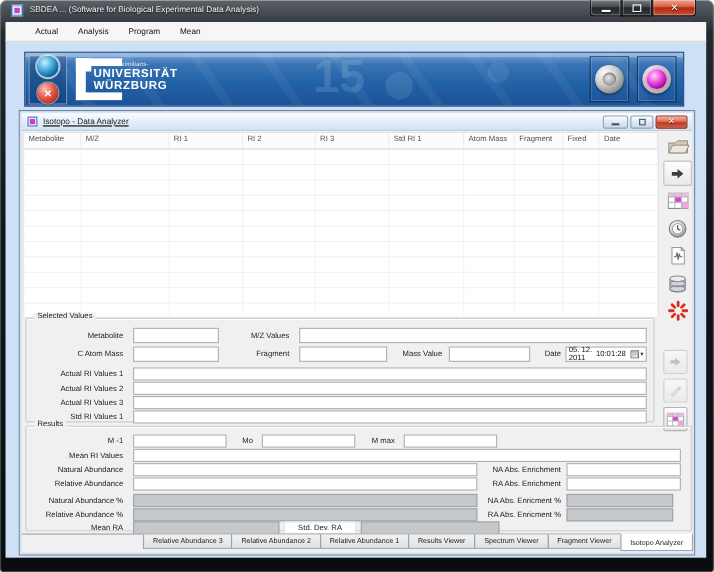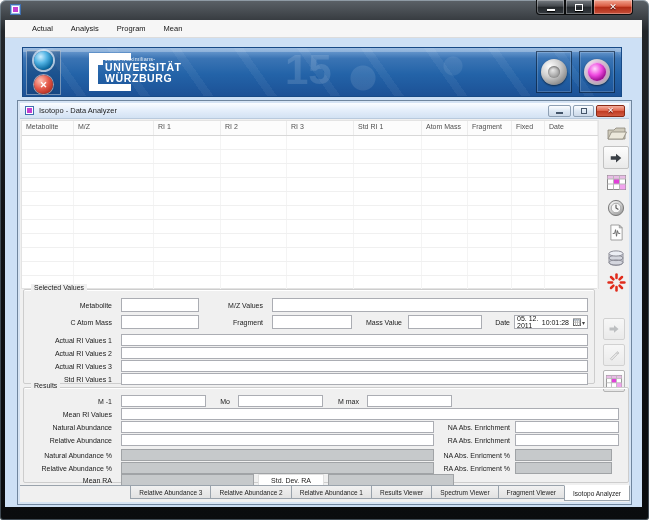--- a/index.html
+++ b/index.html
@@ -49,21 +49,21 @@
       repeating-linear-gradient(55deg, transparent 0 44px, rgba(255,255,255,.05) 44px 52px); }
   .banner-left-panel { position:absolute; left:3px; top:2px; width:35px; height:45px; z-index:2;
     border:1px solid rgba(255,255,255,.40); background:rgba(8,40,80,.28);
     display:flex; flex-direction:column; align-items:center; justify-content:center; gap:5px; }
   .orb { width:19px; height:19px; border-radius:50%; position:relative; }
   .orb.blue { background:radial-gradient(circle at 35% 30%, #cdeeff 0%, #53b4e4 35%, #0d6ba2 70%, #074366 100%);
     box-shadow:0 0 0 2px rgba(220,235,250,.75), 0 1px 2px rgba(0,0,0,.5); }
   .orb.red { background:radial-gradient(circle at 35% 30%, #ffc0b2 0%, #e4594a 45%, #961608 100%);
     box-shadow:0 0 0 1px rgba(250,220,210,.6), 0 1px 2px rgba(0,0,0,.5);
     display:flex; align-items:center; justify-content:center; color:#fff; font-size:9px; font-weight:bold; }
-  .logo { position:absolute; left:50px; top:5px; z-index:2; display:flex;padding-left:16px; }
+  .logo { position:absolute; left:30px; top:5px; z-index:2; display:flex;padding-left:16px; }
   .logo-bracket { width:42px; height:38px; border-left:9px solid #fff; border-top:7px solid #fff; border-bottom:7px solid #fff; position:relative; }
   .logo-bracket i { position:absolute; left:-9px; top:-7px; width:14px; height:12px; background:#fff; display:block; }
   .logo-text { margin-left:-26px; margin-top:3px; color:#fff; z-index:3; }
   .logo-small { font-size:5.5px; opacity:.9; letter-spacing:.2px; }
   .logo-big { font-size:10.5px; font-weight:bold; letter-spacing:.6px; line-height:1.08; }
   .watermark { position:absolute; left:262px; top:-2px; z-index:1; font-size:42px; font-weight:bold; color:rgba(255,255,255,.13);text-align:right; }
   .banner-right { position:absolute; right:6px; top:3px; z-index:2; display:flex; gap:7px; }
   .orb-frame { width:36px; height:42px; border:1px solid rgba(10,30,55,.65); box-shadow:inset 0 0 0 1px rgba(255,255,255,.18);
     display:flex; align-items:center; justify-content:center; }
   .orb.gray { width:26px; height:26px;
@@ -76,21 +76,21 @@
     box-shadow:0 1px 2px rgba(0,0,0,.55); }
   .orb.magenta::after { content:""; position:absolute; inset:4px; border-radius:50%;
     background:radial-gradient(circle at 38% 32%, #ffd7fb 0%, #ef49e0 40%, #a31298 70%, #8a0b80 100%);
     box-shadow:0 0 4px rgba(240,80,225,.9); }
 
   
   .child { position:absolute; left:12px; top:62px; width:615px; height:405px; background:#f0f0f0;
     border:1px solid #70869e; box-shadow:inset 0 0 0 2px #d6e4f4; }
   .child-titlebar { position:absolute; left:2px; top:2px; right:2px; height:16px;
     background:linear-gradient(180deg,#fbfdff 0%,#e4eefa 50%,#d3e2f3 100%);
-    border-bottom:1px solid #b9cadd; display:flex; align-items:center; padding-left:5px; }
+    border-bottom:1px solid #b9cadd; display:flex; align-items:center; padding-left:5px;text-decoration:underline; }
   .child-icon { width:9px; height:9px; background:#fff; border:1px solid #3f6fb0; position:relative; flex:0 0 auto; }
   .child-icon i { position:absolute; inset:1px; background:#c43fd0; display:block; }
   .child-title { font-size:7.5px; color:#1c1c1c; margin-left:5px; white-space:nowrap; }
   .child-controls { position:absolute; right:4px; top:2px; display:flex; gap:2px; }
   .cbtn { height:12px; border:1px solid #8ea0b4; border-radius:2px;
     background:linear-gradient(180deg,#fdfeff,#dde8f4 50%,#cdd9e8); display:flex; align-items:center; justify-content:center; }
   .cbtn.min { width:23px; } .cbtn.res { width:21px; } 
   .cbtn.close { width:29px; background:linear-gradient(180deg,#f5b0a0,#e06a52 45%,#c03a22 50%,#d05a42); border-color:#8a2a16; }
   .cglyph-min { width:7px; height:2px; background:#44556a; margin-top:4px; }
   .cglyph-res { width:6px; height:6px; border:1px solid #44556a; }
@@ -144,20 +144,21 @@
 </head>
 <body>
 
 <div class="screen">
   <div class="frame"></div>
 
   <div class="titlebar">
     <div class="app-icon">
         <i></i>
       </div>
+    <div class="win-title">SBDEA ... (Software for Biological Experimental Data Analysis)</div>
     <div class="win-controls">
       <div class="wbtn min">
           <div class="glyph-min"></div>
         </div>
       <div class="wbtn max">
           <div class="glyph-max"></div>
         </div>
       <div class="wbtn close">
           <div class="glyph-x">✕</div>
         </div>

